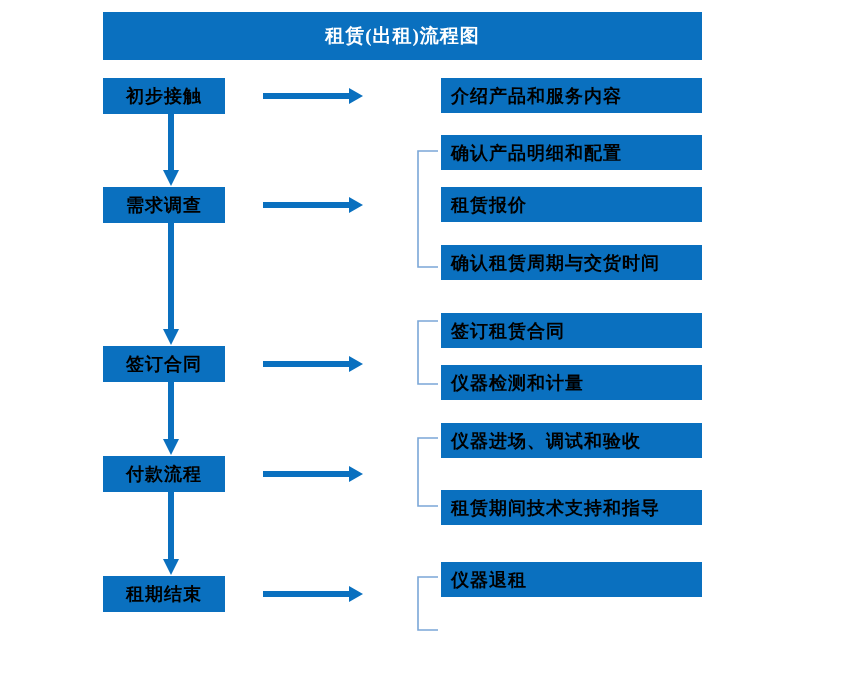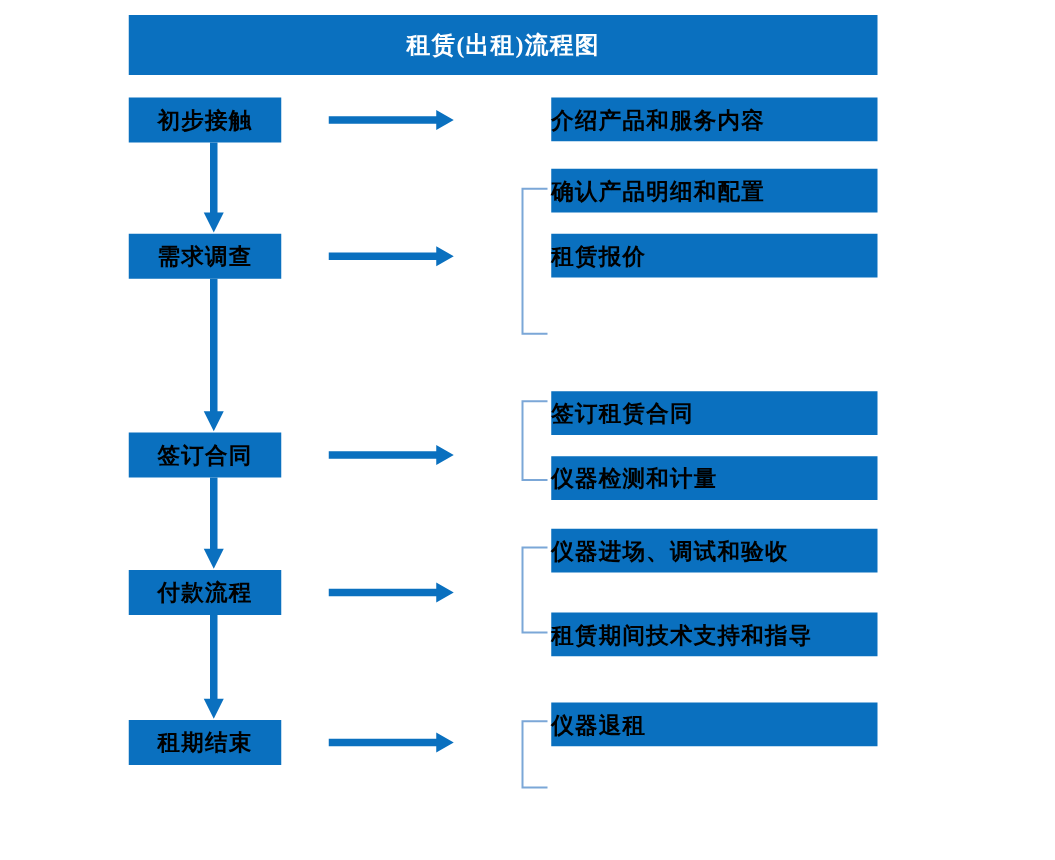--- a/index.html
+++ b/index.html
@@ -46,21 +46,21 @@
     left: 103px;
     width: 122px;
     height: 36px;
     justify-content: center;
   }
   .stage-box.right {
     left: 441px;
     width: 261px;
     height: 35px;
     justify-content: flex-start;
-    padding-left: 0;
+    padding-left: 10px;
     box-sizing: border-box;
   }
   .v-arrow {
     position: absolute;
     left: 160px;
     width: 22px;
   }
   .h-arrow {
     position: absolute;
     left: 263px;
@@ -154,19 +154,20 @@
   </div>
   <div class="bracket" style="top:576px;height:55px">
     <svg width="21" height="55" viewBox="0 0 21 55">
         <path d="M21 1 H1 V54 H21" fill="none" stroke="#7ba7d7" stroke-width="1.6"></path>
       </svg>
   </div>
 
   <div class="stage-box right" style="top:78px">介绍产品和服务内容</div>
   <div class="stage-box right" style="top:135px">确认产品明细和配置</div>
   <div class="stage-box right" style="top:187px">租赁报价</div>
+  <div class="stage-box right" style="top:245px">确认租赁周期与交货时间</div>
   <div class="stage-box right" style="top:313px">签订租赁合同</div>
   <div class="stage-box right" style="top:365px">仪器检测和计量</div>
   <div class="stage-box right" style="top:423px">仪器进场、调试和验收</div>
   <div class="stage-box right" style="top:490px">租赁期间技术支持和指导</div>
   <div class="stage-box right" style="top:562px">仪器退租</div>
 
 </div>
 
 </body></html>

